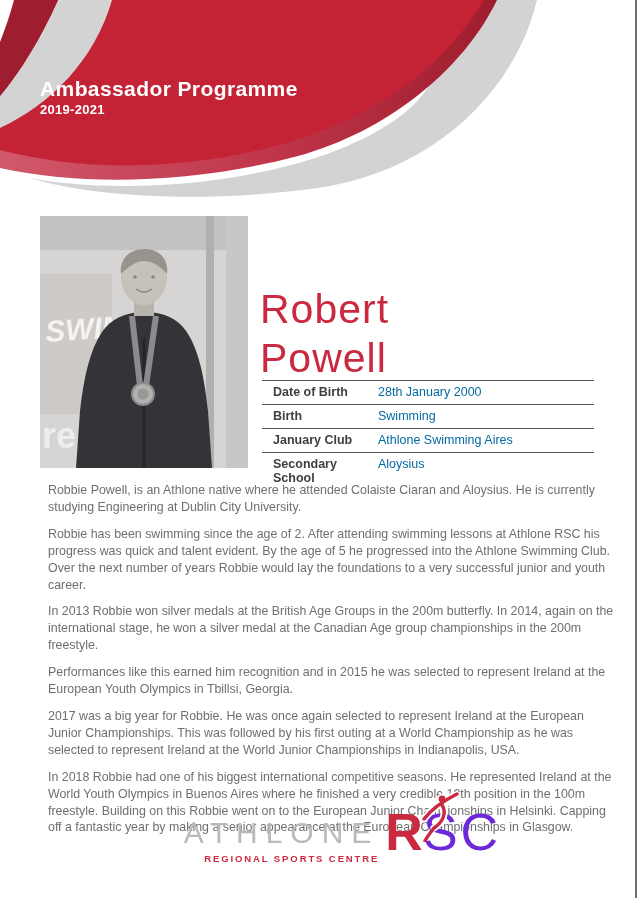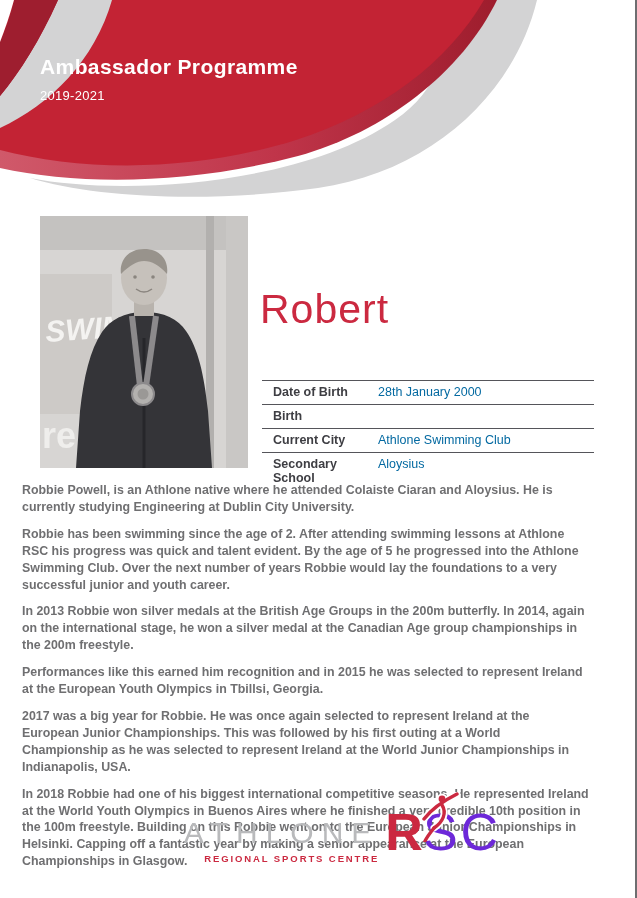--- a/index.html
+++ b/index.html
@@ -4,33 +4,33 @@
 <style>
   * { margin:0; padding:0; box-sizing:border-box; }
   html,body { background:#fff; }
   .page {
     position:relative; width:637px; height:898px; background:#ffffff;
     border-right:2px solid #6e6e70; overflow:hidden;
     font-family:"Liberation Sans", sans-serif;
   }
   
   .header-art { position:absolute; left:0; top:0; width:637px; height:205px; }
-  .header-text { position:absolute; left:40px; top:54px; color:#ffffff; }
+  .header-text { position:absolute; left:40px; top:76px; color:#ffffff; }
   .header-title { font-size:21px; line-height:26px; font-weight:600; letter-spacing:.4px; }
-  .header-years { font-size:13px; font-weight:400; margin-top:8px; letter-spacing:.3px; }
+  .header-years { font-size:13px; font-weight:700; letter-spacing:.3px; }
   
   .photo { position:absolute; left:40px; top:216px; width:208px; height:252px; }
   .title { position:absolute; left:260px; top:285px; font-size:41px; line-height:49px;
            font-weight:400; letter-spacing:1px; color:#cb2940; }
   .info-table { position:absolute; left:262px; top:380px; width:332px; }
   .info-row { display:flex; border-top:1px solid #55555a; padding:4px 0 5px 0; }
   .info-label { width:116px; font-size:12.5px; font-weight:700; color:#3e3e43;padding-left:11px; }
   .info-value { flex:1; font-size:12.5px; color:#0369a1; }
   
-  .bio { position:absolute; left:22px; top:482px; width:567px;font-weight:bold; }
+  .bio { position:absolute; left:48px; top:482px; width:567px; }
   .bio p { font-size:12.4px; line-height:16.9px; color:#6f6f71; margin:0 0 10px 0; }
   
   .footer { position:absolute; left:0; top:806px; width:637px; display:flex;
             justify-content:center; align-items:flex-start; transform:translateX(24px); }
   .athlone-block { text-align:right; padding-top:10px; }
   .athlone-name { font-size:30px; letter-spacing:8px; color:#b9babc; font-weight:400; }
   .athlone-tagline { font-size:9.5px; letter-spacing:1.9px; color:#cb2940;
                      font-weight:700; margin-top:3px; }
   .rsc-block { position:relative; margin-left:6px; line-height:52px; }
   .rsc-r  { font-size:52px; font-weight:700; color:#cb2940; }
@@ -94,33 +94,35 @@
         <path d="M92 100 L100 170" stroke="#8c8a8c" stroke-width="6"></path>
         <path d="M116 100 L106 170" stroke="#8c8a8c" stroke-width="6"></path>
         <circle cx="103" cy="178" r="11" fill="#b3b1af" stroke="#8c8a8c" stroke-width="2"></circle>
         <circle cx="103" cy="178" r="5.5" fill="#9a9896"></circle>
       </g>
     </g>
   </svg>
 
   <div class="title">
     <div>Robert</div>
+    <div>Powell</div>
   </div>
 
   <div class="info-table">
     <div class="info-row">
       <div class="info-label">Date of Birth</div>
       <div class="info-value">28th January 2000</div>
     </div>
     <div class="info-row">
       <div class="info-label">Birth</div>
+      <div class="info-value">Swimming</div>
     </div>
     <div class="info-row">
-      <div class="info-label">Current City</div>
-      <div class="info-value">Athlone Swimming Club</div>
+      <div class="info-label">January Club</div>
+      <div class="info-value">Athlone Swimming Aires</div>
     </div>
     <div class="info-row">
       <div class="info-label">Secondary School</div>
       <div class="info-value">Aloysius</div>
     </div>
   </div>
 
   <div class="bio">
     <p>Robbie Powell, is an Athlone native where he attended Colaiste Ciaran and Aloysius. He is currently studying Engineering at Dublin City University.</p>
     <p>Robbie has been swimming since the age of 2. After attending swimming lessons at Athlone RSC his progress was quick and talent evident. By the age of 5 he progressed into the Athlone Swimming Club. Over the next number of years Robbie would lay the foundations to a very successful junior and youth career.</p>

